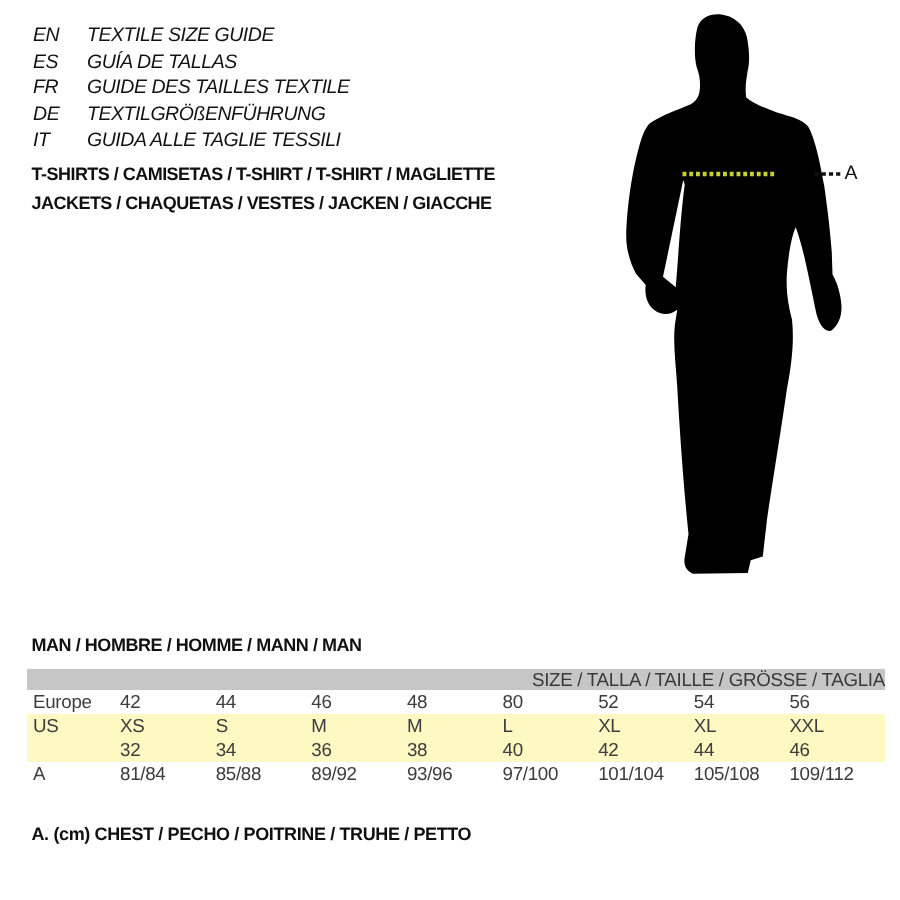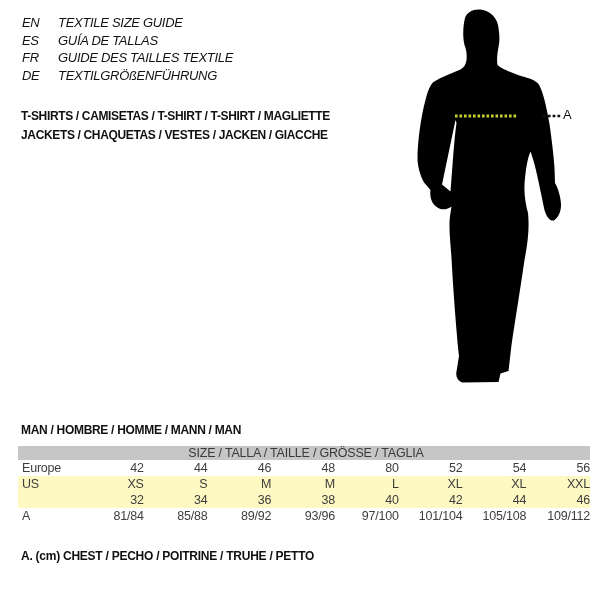--- a/index.html
+++ b/index.html
@@ -13,36 +13,37 @@
   .lang-code{display:inline-block;width:36px;}
   
   .categories{position:absolute;left:21px;top:107px;font-size:12px;font-weight:700;line-height:19px;letter-spacing:-0.35px;color:#101010;}
   
   .figure-wrap{position:absolute;left:405px;top:0;width:170px;height:400px;}
   .measure-label{position:absolute;left:563px;top:107px;font-size:13px;letter-spacing:0;color:#111;}
   
   .section-title{position:absolute;left:21px;top:423px;font-size:12px;font-weight:700;letter-spacing:-0.3px;color:#101010;}
   
   .size-table{position:absolute;left:18px;top:446px;width:572px;border-collapse:collapse;table-layout:fixed;font-size:12.5px;color:#3d3d3d;letter-spacing:-0.2px;}
-  .size-table td{padding:0;height:16px;text-align:right;vertical-align:middle;}
-  .size-table .hdr{background:#c6c6c6;text-align:center;padding-left:4px;height:14px;color:#3a3a3a;}
+  .size-table td{padding:0;height:16px;text-align:left;vertical-align:middle;}
+  .size-table .hdr{background:#c6c6c6;text-align:right;padding-left:4px;height:14px;color:#3a3a3a;}
   .size-table .lbl{text-align:left;padding-left:4px;margin-top:36px;}
   .size-table tr.shaded td{background:#fef9c3;}
   .c-label{width:62px;}
   
   .footnote{position:absolute;left:21px;top:549px;font-size:12px;font-weight:700;letter-spacing:-0.25px;color:#101010;}
 </style>
 </head>
 <body>
 
 <div class="lang-list">
   <div class="lang-row"><span class="lang-code">EN</span><span>TEXTILE SIZE GUIDE</span></div>
   <div class="lang-row"><span class="lang-code">ES</span><span>GUÍA DE TALLAS</span></div>
   <div class="lang-row"><span class="lang-code">FR</span><span>GUIDE DES TAILLES TEXTILE</span></div>
   <div class="lang-row"><span class="lang-code">DE</span><span>TEXTILGRÖßENFÜHRUNG</span></div>
+  <div class="lang-row"><span class="lang-code">IT</span><span>GUIDA ALLE TAGLIE TESSILI</span></div>
 </div>
 
 <div class="categories">
   <div>T-SHIRTS / CAMISETAS / T-SHIRT / T-SHIRT / MAGLIETTE</div>
   <div>JACKETS / CHAQUETAS / VESTES / JACKEN / GIACCHE</div>
 </div>
 
 <div class="figure-wrap">
   <svg width="170" height="400" viewBox="0 0 170 400">
     <path d="M 60 18

